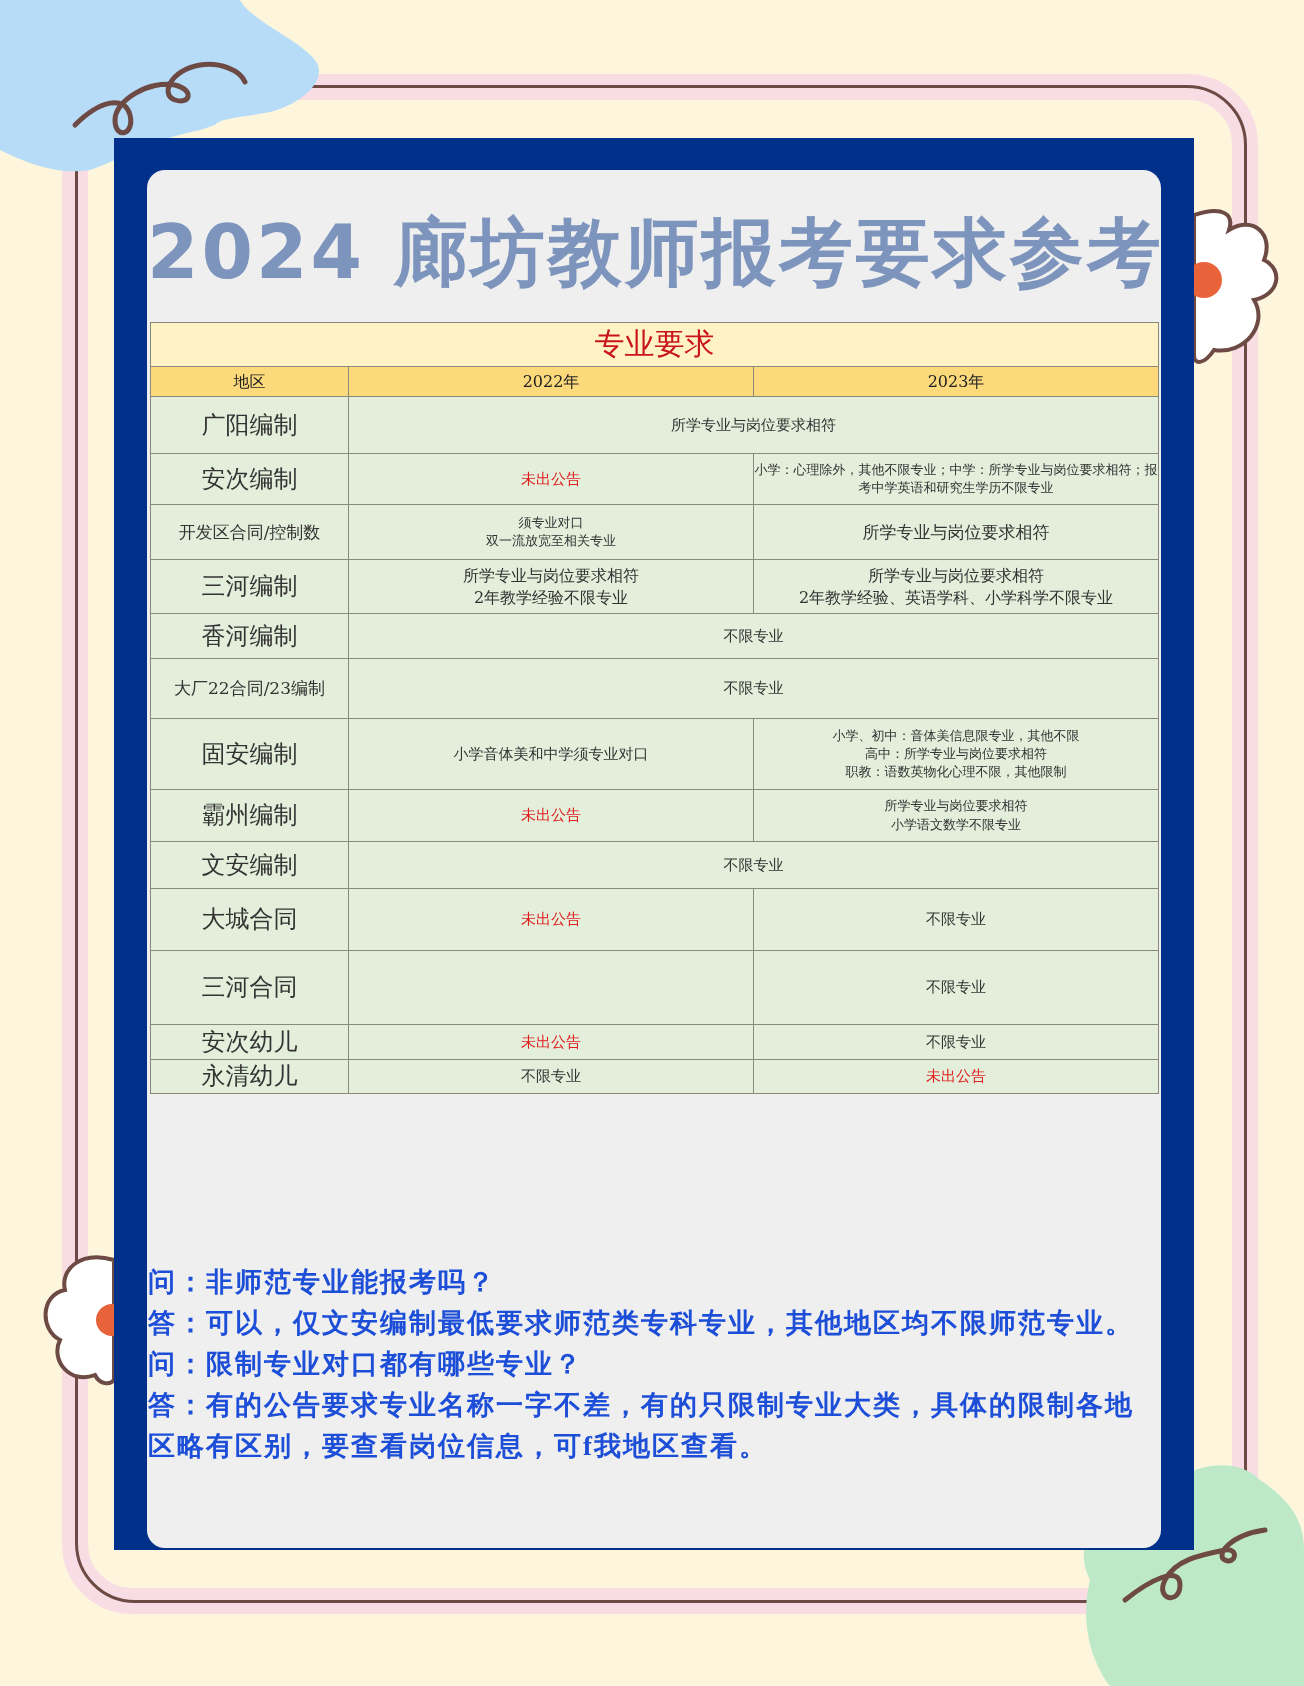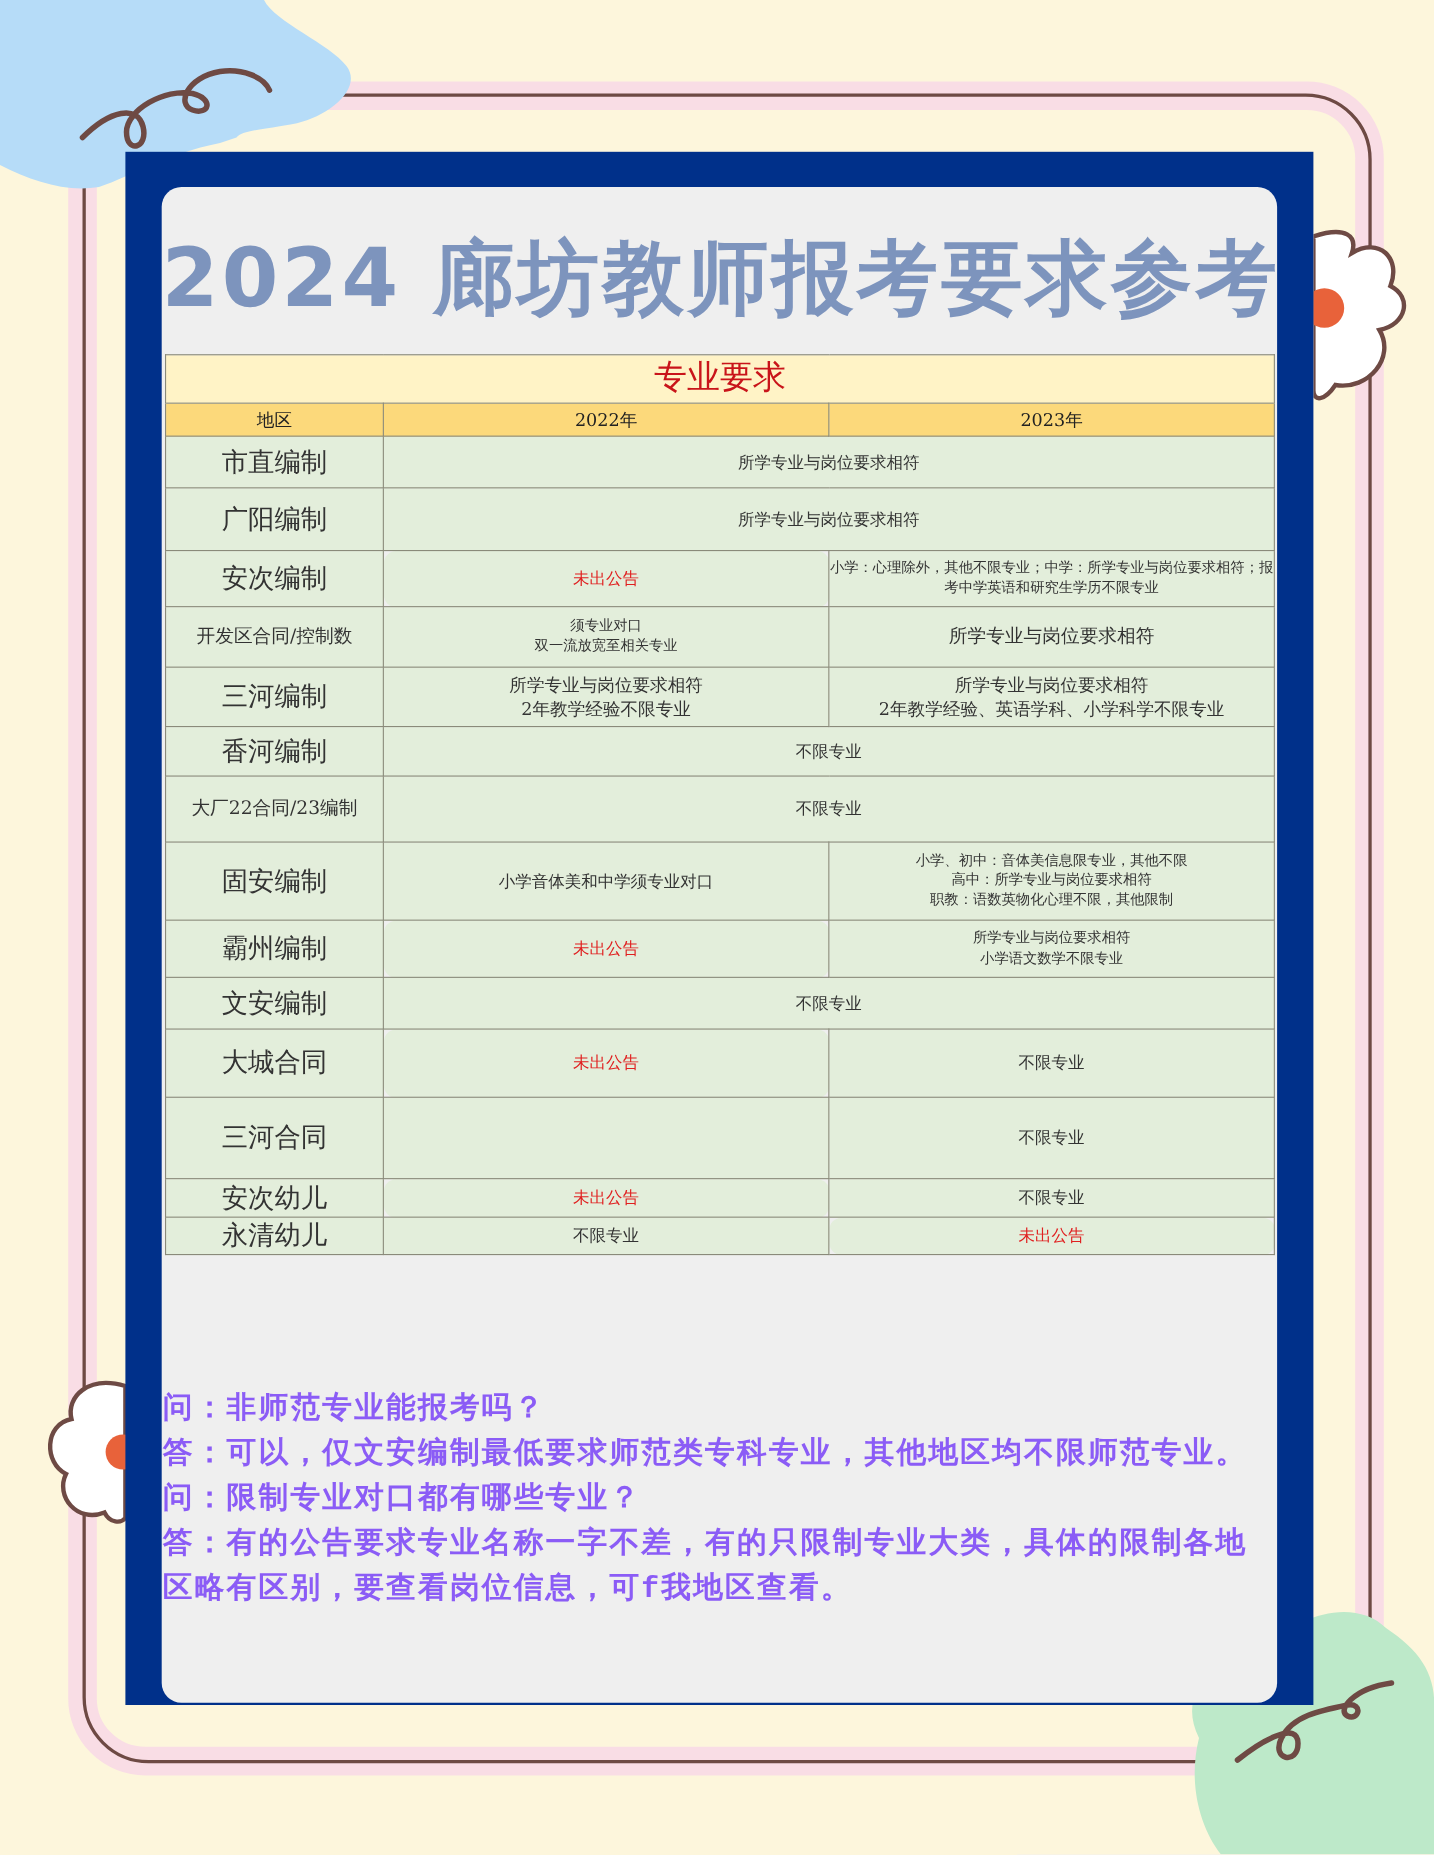--- a/index.html
+++ b/index.html
@@ -43,27 +43,27 @@
   }
   .tbl .cap td {
     background: #fff3c6; color: #c9141a; font-size: 30px; height: 44px;
     border-bottom: none;
   }
   .tbl .hdr td {
     background: #fcd97b; font-size: 16px; height: 30px; color: #222;
   }
   .tbl td.region { font-size: 24px; color: #333; }
   .tbl td.region.small { font-size: 17px; }
-  .tbl td.red { color: #e02020; border-radius: 11px; }
+  .tbl td.red { color: #e02020; }
   .tbl td.sm { font-size: 13px; line-height: 1.4; }
   .qa {
     position: absolute; left: 148px; top: 1262px; width: 1010px;
-    font-family: Liberation Mono, monospace;
+    font-family: Liberation Serif, serif;
     font-weight: bold; font-size: 27px; line-height: 41px;
-    color: #8b5cf6; letter-spacing: 2px;
+    color: #1d4ed8; letter-spacing: 2px;
   }
   .qa p { margin: 0; }
 </style>
 </head>
 <body>
 
 <div class="bg-frame-pink"></div>
 <div class="bg-frame-line"></div>
 
 <svg class="deco" style="left:0;top:0" width="330" height="200">
@@ -98,24 +98,20 @@
       <col style="width:405px">
   </colgroup>
   <tbody>
       <tr class="cap">
     <td colspan="3">专业要求</td>
   </tr>
   <tr class="hdr">
     <td>地区</td>
     <td>2022年</td>
     <td>2023年</td>
-  </tr>
-  <tr style="height:47px">
-    <td class="region">市直编制</td>
-    <td colspan="2">所学专业与岗位要求相符</td>
   </tr>
   <tr style="height:57px">
     <td class="region">广阳编制</td>
     <td colspan="2">所学专业与岗位要求相符</td>
   </tr>
   <tr style="height:51px">
     <td class="region">安次编制</td>
     <td class="red">未出公告</td>
     <td class="sm">小学：心理除外，其他不限专业；中学：所学专业与岗位要求相符；报考中学英语和研究生学历不限专业</td>
   </tr>

